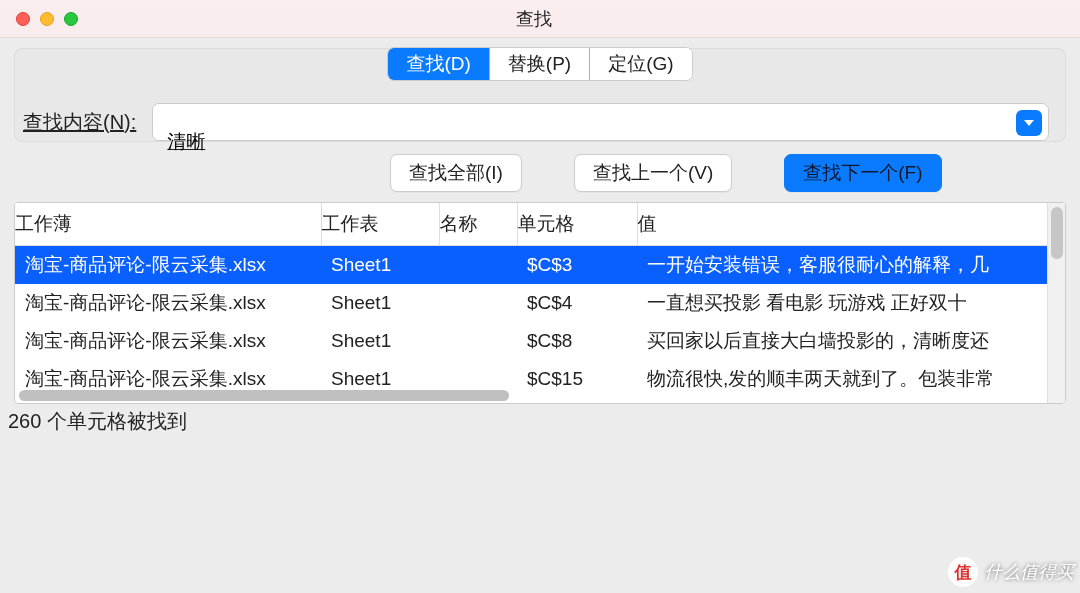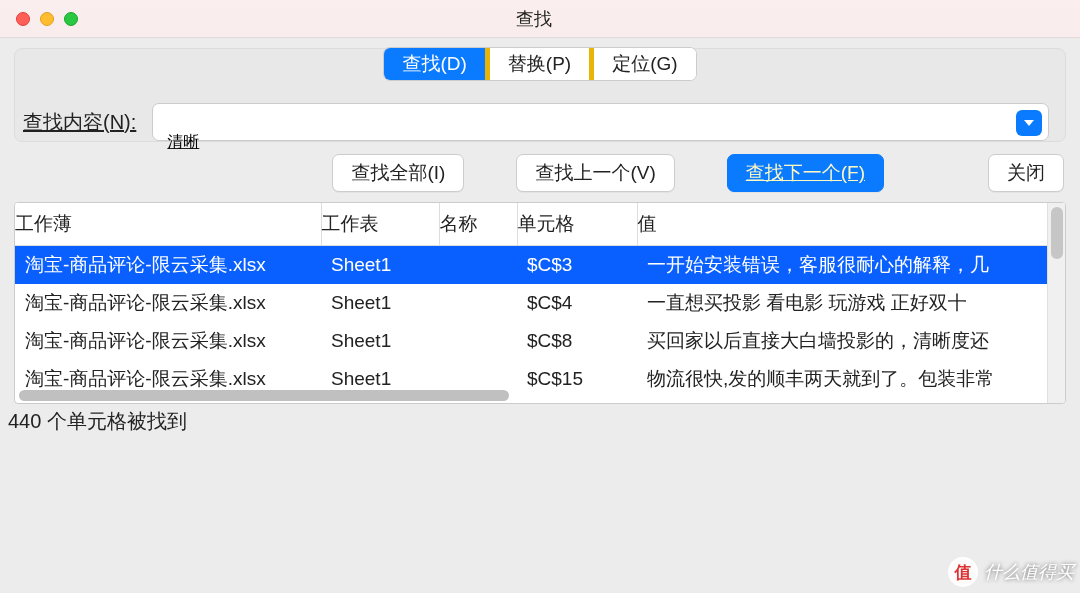--- a/index.html
+++ b/index.html
@@ -55,42 +55,42 @@
     border: 1px solid #ccc;
     border-radius: 7px;
     overflow: hidden;
     height: 34px;
   }
   .tab {
     padding: 0 18px;
     display: flex; align-items: center;
     font-size: 19px;
     background: #fff;
-    border-right: 5px solid #eab308;
+    border-right: 1px solid #eab308;
     cursor: default;
   }
   .tab:last-child { border-right: none; }
   .tab.active { background: #0a7bff; color: #fff; }
 
   
   .search-row {
     display: flex; align-items: center;
     padding: 22px 16px 0 8px;
     text-decoration: underline;
   }
   .search-label { font-size: 20px; margin-right: 16px; white-space: nowrap; }
   .search-wrap {
     flex: 1; position: relative;
     background: #fff; border: 1px solid #ccc; border-radius: 7px;
     height: 38px; display: flex; align-items: center;
     padding: 0 40px 0 12px;
   }
   .search-wrap input {
     border: none; outline: none; width: 100%;
-    font-size: 16px; background: transparent; margin-top: 40px;
+    font-size: 19px; background: transparent; margin-top: 40px;
   }
   .dd-btn {
     position: absolute; right: 6px; top: 6px;
     width: 26px; height: 26px;
     background: #0a7bff; border-radius: 6px;
     display: flex; align-items: center; justify-content: center;
     cursor: pointer;
   }
   .chev { width: 0; height: 0; border-left: 5px solid transparent; border-right: 5px solid transparent; border-top: 6px solid #fff; }
 
@@ -101,21 +101,21 @@
   }
 
   
   .btn {
     background: #fff; border: 1px solid #ccc; border-radius: 7px;
     padding: 5px 18px; font-size: 19px;
     cursor: default;
     box-shadow: 0 1px 0 rgba(0,0,0,0.04);
     white-space: nowrap;
   }
-  .btn.primary { background: #0a7bff; color: #fef9c3; border-color: #0a7bff; text-decoration: underline; }
+  .btn.primary { background: #0a7bff; color: #0f172a; border-color: #0a7bff; }
 
   
   .action-bar {
     display: flex; align-items: center; justify-content: flex-start;
     gap: 52px;
     padding: 12px 16px 10px 16px;
   }
   .action-bar .spacer { flex: 1; }
   .action-bar .left-pad { width: 322px; }
 
@@ -232,21 +232,20 @@
   </div>
 
 </div>
 
 <div class="action-bar">
   <div class="left-pad"></div>
   <div class="btn">查找全部(I)</div>
   <div class="btn">查找上一个(V)</div>
   <div class="btn primary">查找下一个(F)</div>
   <div class="spacer"></div>
-  <div class="btn">关闭</div>
 </div>
 
 <div class="results-wrap">
   <table class="results">
     <colgroup>
       <col class="col-wb">
         <col class="col-ws">
         <col class="col-name">
         <col class="col-cell">
         <col class="col-val">
@@ -290,18 +289,18 @@
         <td class="val">物流很快,发的顺丰两天就到了。包装非常</td>
       </tr>
     </tbody>
   </table>
   <div class="vscroll-track">
     <div class="vscroll-thumb"></div>
   </div>
   <div class="hscroll"></div>
 </div>
 
-<div class="status">440 个单元格被找到</div>
+<div class="status">260 个单元格被找到</div>
 
 <div class="watermark">
   <div class="wm-badge">值</div>
   <span>什么值得买</span>
 </div>
 
 </body></html>

